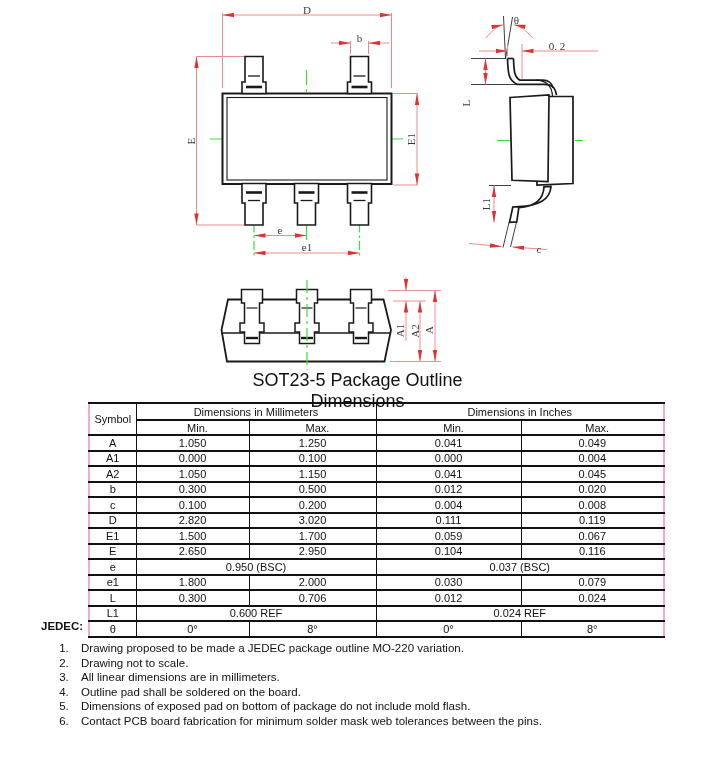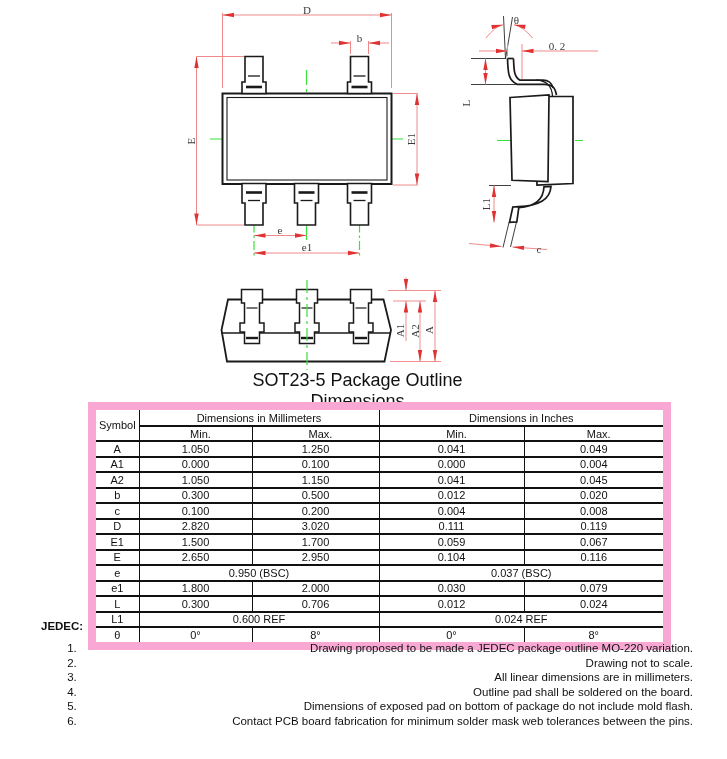--- a/index.html
+++ b/index.html
@@ -7,27 +7,27 @@
         font-family:"Liberation Sans",sans-serif;color:#1a1a1a;}
   .svg-abs{position:absolute;}
   .dim-label{font-family:"Liberation Serif","DejaVu Serif",serif;font-size:11px;fill:#3a3a3a;}
   .caption{position:absolute;left:215px;top:370px;width:285px;text-align:center;
            font-size:18px;color:#111;}
   .dtable{position:absolute;left:88px;top:402px;width:575px;border-collapse:collapse;
           font-size:11px;color:#111;table-layout:fixed;}
   .dtable td,.dtable th{border-left:1px solid #111;border-right:1px solid #111;
           border-top:2px solid #111;border-bottom:2px solid #111;
           text-align:center;vertical-align:middle;padding:0;font-weight:normal;}
-  .dtable{border:8px solid #f9a8d4;}
+  .dtable{border:2px solid #f9a8d4;}
   .dtable .hrow1 th{height:15px;}
   .dtable .hrow2 th{height:13px;padding-left:10px;}
   .dtable td{height:13.5px;}
   .notes{position:absolute;left:41px;top:620px;width:660px;font-size:11.5px;color:#111;}
   .notes-title{font-weight:bold;margin:0 0 9px 0;}
-  .notes ol{margin:8px;padding-left:31px;text-align:right;}
+  .notes ol{margin:0;padding-left:31px;}
   .notes li{line-height:14.6px;padding-left:9px;}
 </style>
 </head>
 <body>
 
 <div class="page">
 
   <svg class="svg-abs" style="left:185px;top:2px" width="255" height="258" viewBox="185 2 255 258">
     <defs>
       <marker id="m1" markerWidth="14" markerHeight="8" refX="12.5" refY="3" orient="auto-start-reverse" markerUnits="userSpaceOnUse">

